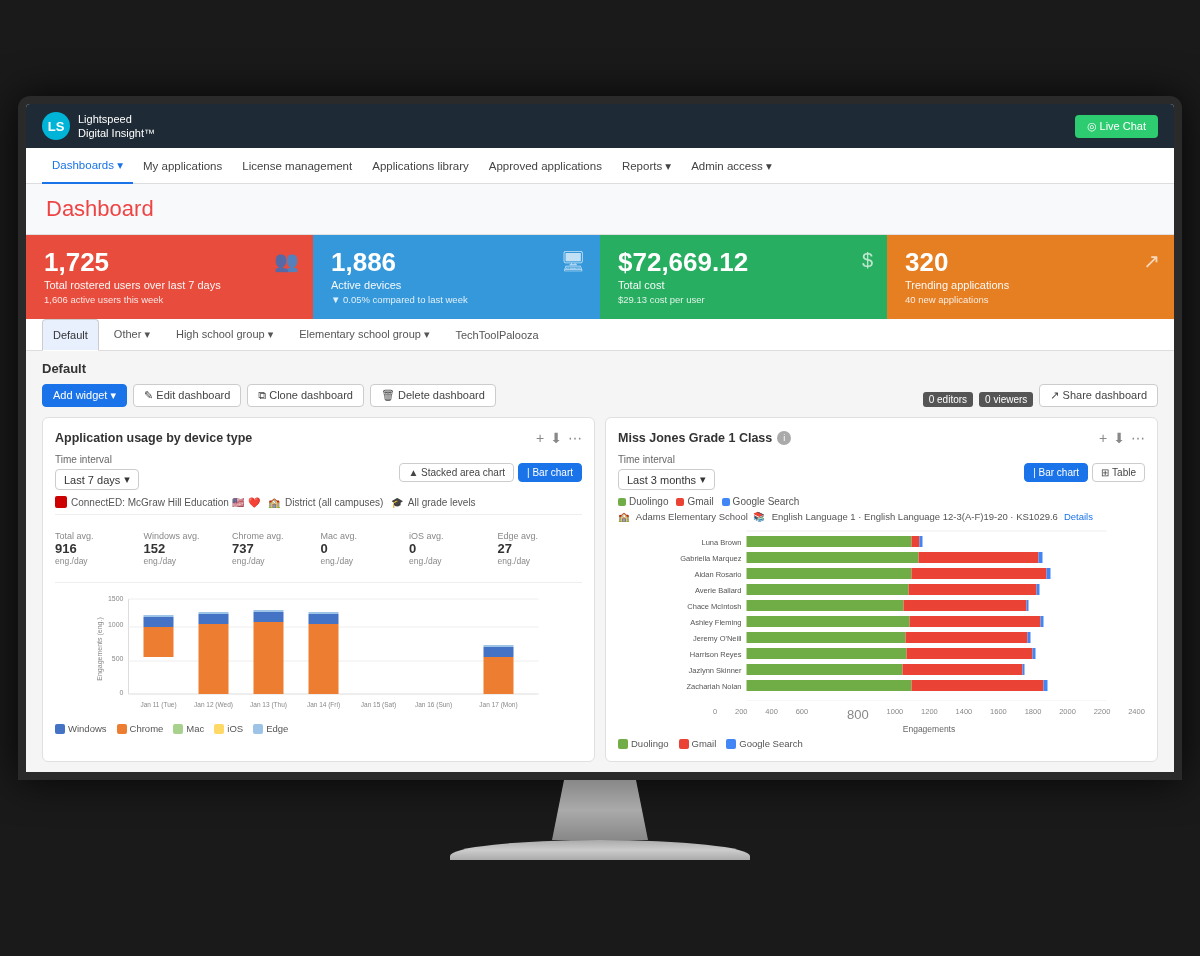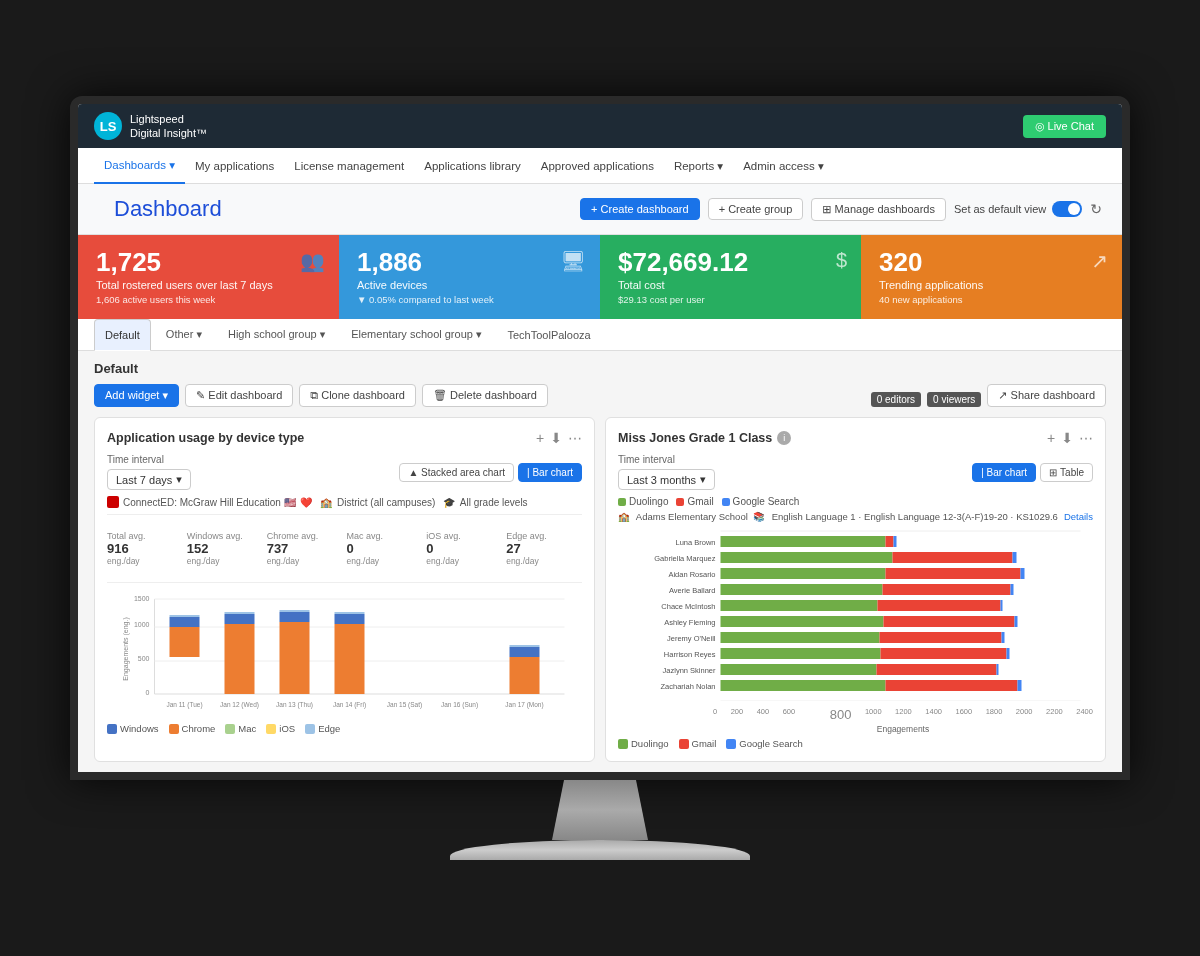--- a/index.html
+++ b/index.html
@@ -7,21 +7,21 @@
       background: #1a1a1a;
       display: flex;
       justify-content: center;
       align-items: center;
       min-height: 100vh;
       font-family: -apple-system, BlinkMacSystemFont, 'Segoe UI', Arial, sans-serif;
     }
 
     .monitor-wrapper {
       position: relative;
-      width: 1060px;
+      width: 1164px;
       margin: 20px auto;
     }
 
     .monitor-screen {
       background: #fff;
       border-radius: 12px 12px 0 0;
       border: 8px solid #2a2a2a;
       overflow: hidden;
       box-shadow: 0 0 40px rgba(0,0,0,0.8);
     }
@@ -123,22 +123,21 @@
       padding: 12px 20px;
       display: flex;
       align-items: center;
       justify-content: space-between;
       border-bottom: 1px solid #e0e0e0;
     }
 
     .page-title {
       font-size: 22px;
       font-weight: 500;
-      color: #1d4ed8;
-      margin-left: 16px;
+      color: #ef4444;
     }
 
     .header-actions {
       display: flex;
       align-items: center;
       gap: 8px;
     }
 
     .btn-action {
       background: #fff;
@@ -592,30 +591,20 @@
       <div class="nav-item">My applications</div>
       <div class="nav-item">License management</div>
       <div class="nav-item">Applications library</div>
       <div class="nav-item">Approved applications</div>
       <div class="nav-item">Reports ▾</div>
       <div class="nav-item">Admin access ▾</div>
     </div>
 
     <div class="page-header">
       <h1 class="page-title">Dashboard</h1>
-      <div class="header-actions">
-        <button class="btn-action primary">+ Create dashboard</button>
-        <button class="btn-action">+ Create group</button>
-        <button class="btn-action">⊞ Manage dashboards</button>
-        <div class="toggle-switch">
-          <span>Set as default view</span>
-          <div class="toggle"></div>
-        </div>
-        <span style="font-size:14px;color:#666;cursor:pointer;">↻</span>
-      </div>
     </div>
 
     <div class="stats-row">
       <div class="stat-card red">
         <div class="stat-number">1,725</div>
         <div class="stat-label">Total rostered users over last 7 days</div>
         <div class="stat-sublabel">1,606 active users this week</div>
         <div class="stat-icon">👥</div>
       </div>
       <div class="stat-card blue">

